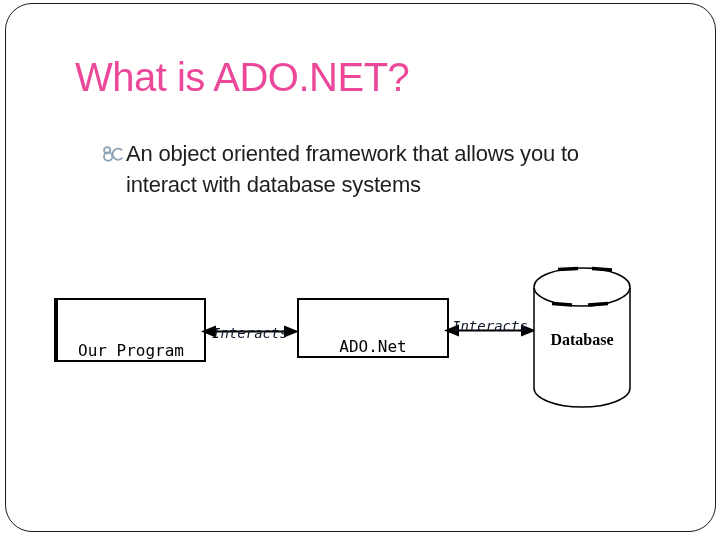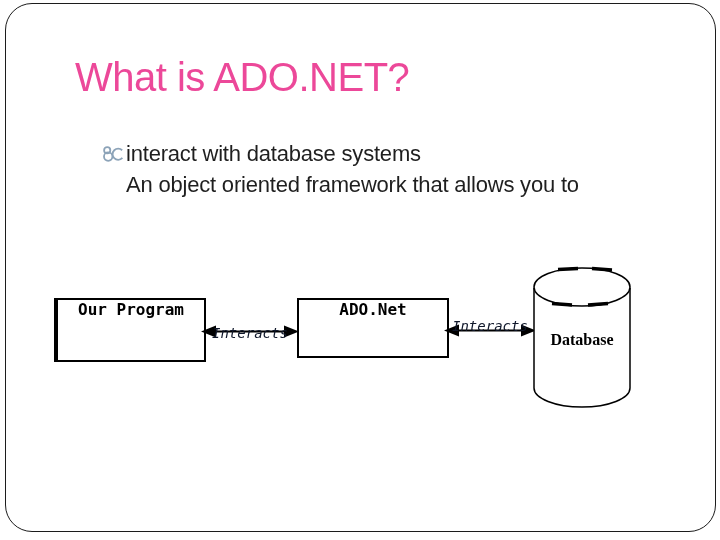--- a/index.html
+++ b/index.html
@@ -43,24 +43,24 @@
     letter-spacing: -0.2px;
   }
   .bullet-text .line { display: block; white-space: nowrap; }
 
   
   .dg-box {
     position: absolute;
     background: #ffffff;
     border: 2px solid #000000;
     display: flex;
-    align-items: flex-start;
+    align-items: flex-end;
     justify-content: center;
     font-family: "DejaVu Sans Mono", monospace;
-    font-weight: bold;
+    font-weight: normal;
     font-size: 16px;
     color: #000000;
     white-space: nowrap;
   }
   .dg-box.program { left: 54px; top: 298px; width: 152px; height: 64px; border-left-width: 4px; }
   .dg-box.ado     { left: 297px; top: 298px; width: 152px; height: 60px; }
 
   .dg-arrow { position: absolute; }
   .dg-arrow.left-arrow  { left: 201px; top: 322px; }
   .dg-arrow.right-arrow { left: 444px; top: 321px; }
@@ -99,22 +99,22 @@
 
 <div class="bullet-block">
   <span class="bullet-glyph">
     <svg width="24" height="17" viewBox="0 0 24 17" fill="none">
       <circle cx="6.2" cy="5.2" r="3.1" stroke="#8ca3b8" stroke-width="1.8"></circle>
       <circle cx="7.2" cy="11.6" r="4.2" stroke="#8ca3b8" stroke-width="1.8"></circle>
       <circle cx="17.2" cy="9.2" r="5.6" stroke="#8ca3b8" stroke-width="1.8" stroke-dasharray="26 9" stroke-dashoffset="-4"></circle>
     </svg>
   </span>
   <p class="bullet-text">
+    <span class="line">An object oriented framework that allows you to</span>
     <span class="line">interact with database systems</span>
-    <span class="line">An object oriented framework that allows you to</span>
   </p>
 </div>
 
 <div class="dg-box program">
   <span>Our Program</span>
 </div>
 
 <span class="dg-arrow left-arrow">
   <svg width="98" height="18" viewBox="0 0 98 18">
     <line x1="8" y1="9.5" x2="90" y2="9.5" stroke="#000" stroke-width="2"></line>

